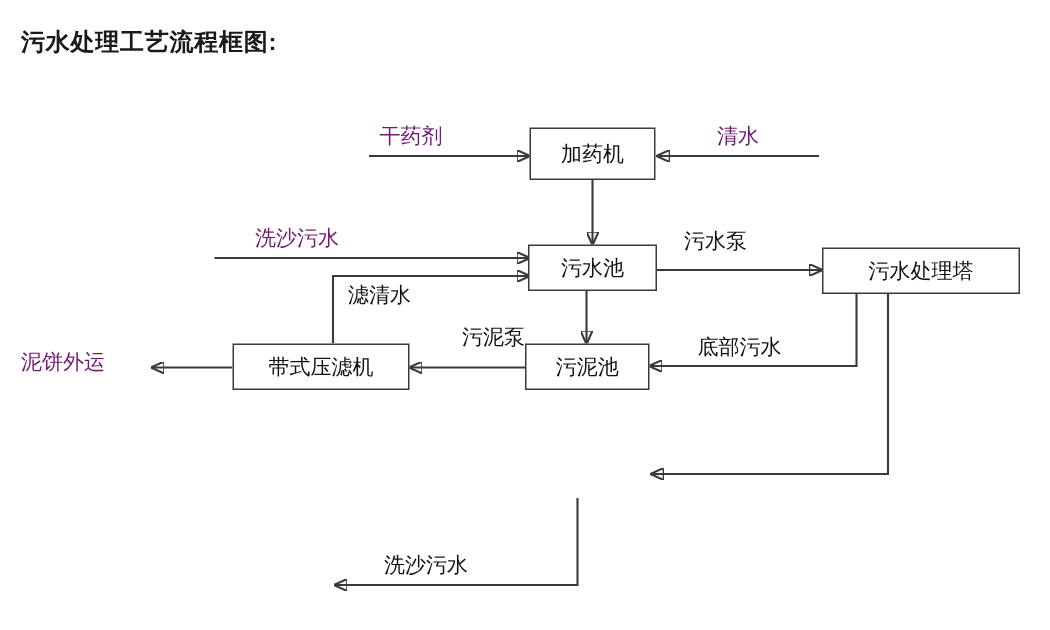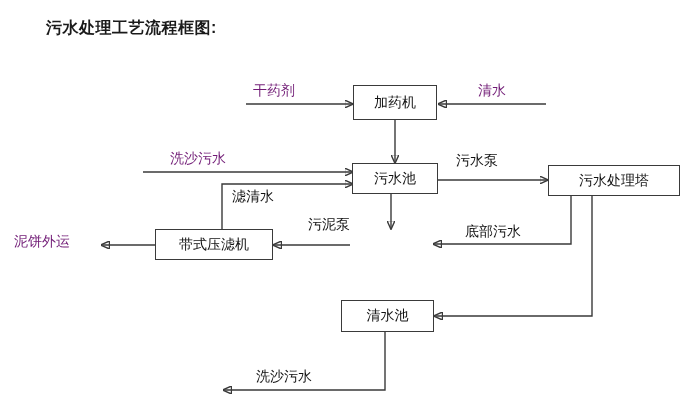--- a/index.html
+++ b/index.html
@@ -23,21 +23,20 @@
   }
   .title {
     position: absolute;
     left: 14px;
     top: 18px;
     font-size: 16px;
     font-weight: bold;
     letter-spacing: 0.5px;
     white-space: nowrap;
     color: #1a1a1a;
-    margin-left: 32px;
   }
   svg.wires {
     position: absolute;
     left: 0; top: 0;
     width: 700px;
     height: 420px;
   }
   svg.wires line, svg.wires polyline, svg.wires path {
     stroke: #3a3a3a;
     stroke-width: 1.4;
@@ -123,24 +122,24 @@
   </div>
 
   <div class="node" style="left:548px; top:165px; width:132px; height:31px;">
     <span>污水处理塔</span>
   </div>
 
   <div class="node" style="left:155px; top:229px; width:118px; height:31px;">
     <span>带式压滤机</span>
   </div>
 
+  <div class="node" style="left:350px; top:229px; width:83px; height:31px;">
+    <span>污泥池</span>
+  </div>
 
-  <div class="node" style="left:341px; top:300px; width:93px; height:32px;">
-    <span>清水池</span>
-  </div>
 
   <div class="ext-label" style="left:253px; top:82px;">干药剂</div>
 
   <div class="ext-label" style="left:478px; top:82px;">清水</div>
 
   <div class="ext-label" style="left:170px; top:150px;">洗沙污水</div>
 
   <div class="edge-label" style="left:232px; top:188px;">滤清水</div>
 
   <div class="edge-label" style="left:456px; top:152px;">污水泵</div>

